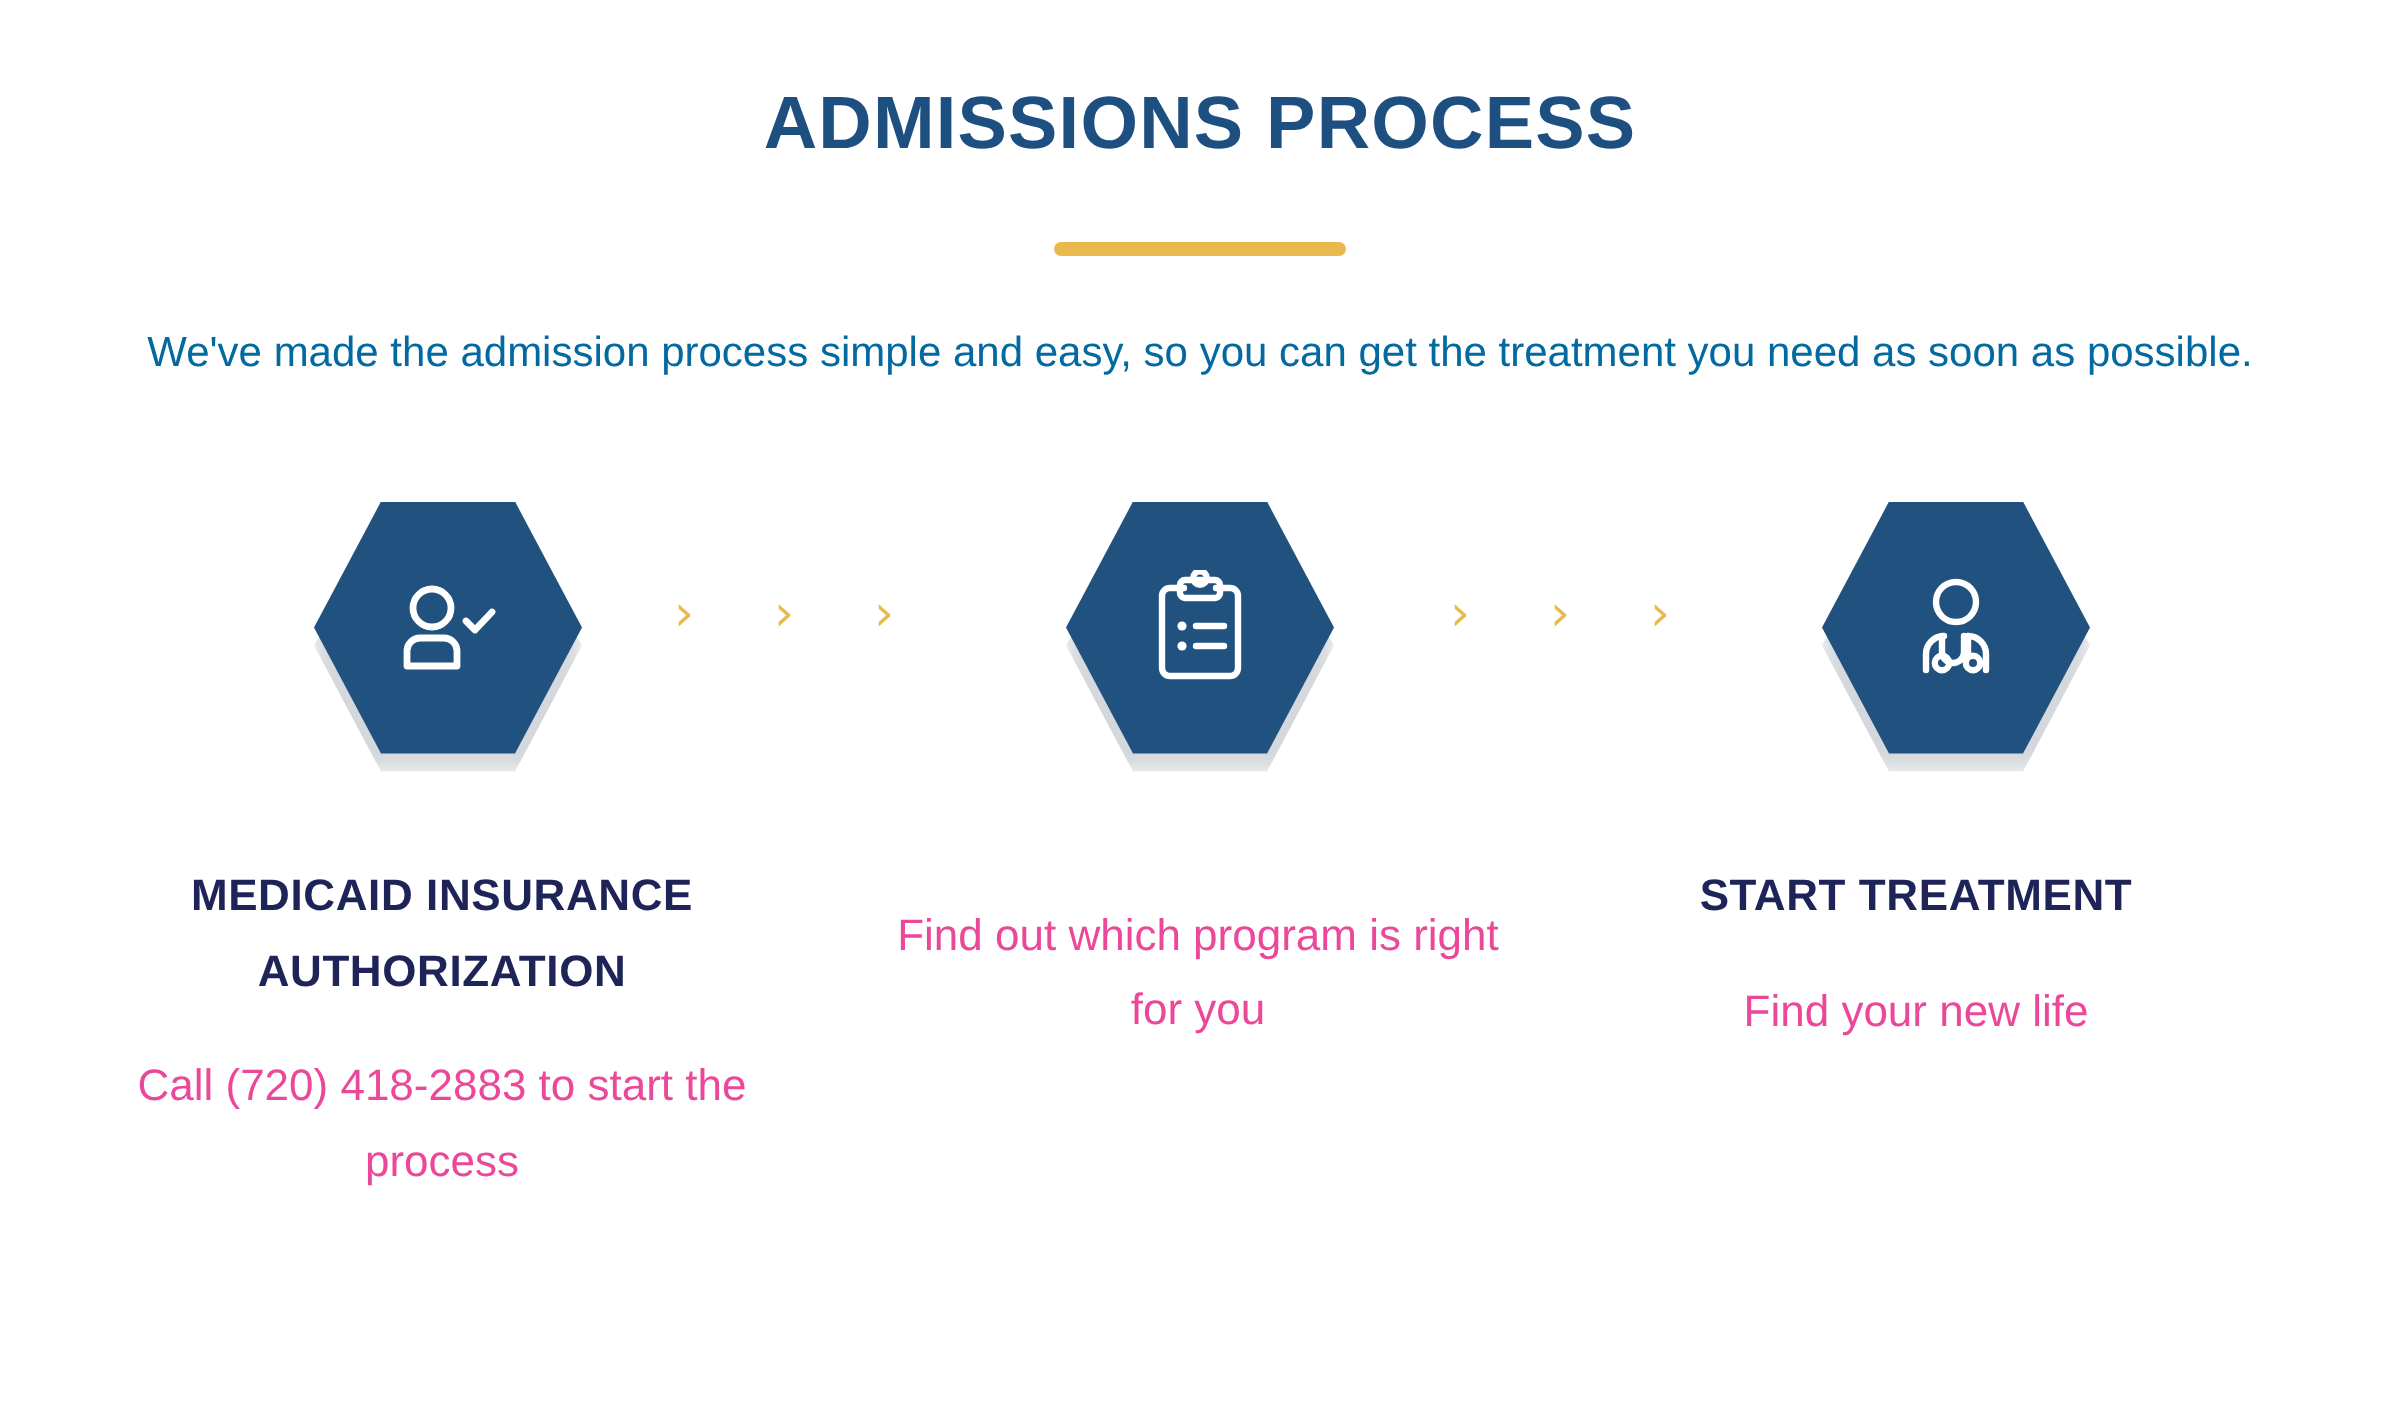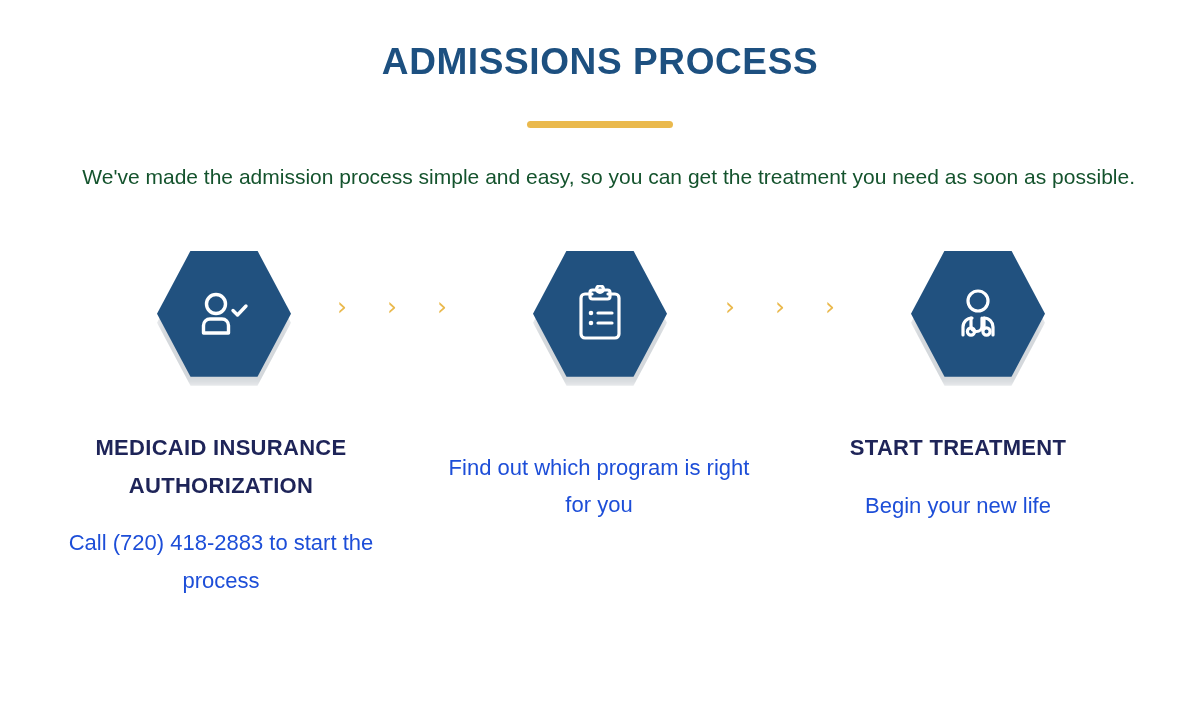--- a/index.html
+++ b/index.html
@@ -40,23 +40,23 @@
     border-radius: 4px;
     background: #eab94d;
     margin: 38px auto 0;
   }
 
   .subtitle {
     margin: 31px auto 0;
     width: 1070px;
     font-size: 21px;
     line-height: 1.72;
-    color: #14532d;
+    color: #0369a1;
     font-weight: 400;
-    text-align: right;
+    text-align: center;
   }
 
   
   .steps-row {
     position: relative;
     margin-top: 56px;
     height: 160px;
   }
 
   .hex-wrap {
@@ -136,21 +136,21 @@
     font-weight: 700;
     letter-spacing: 0.3px;
     line-height: 1.72;
     color: #1e2458;
   }
 
   .caption-desc {
     margin-top: 20px;
     font-size: 22px;
     line-height: 1.7;
-    color: #1d4ed8;
+    color: #ec4899;
     font-weight: 400;
   }
 </style>
 </head>
 <body>
 
 <div class="page">
 
   <div class="header">
     <h1 class="page-title">ADMISSIONS PROCESS</h1>
@@ -227,18 +227,18 @@
       <div class="caption-title">MEDICAID INSURANCE AUTHORIZATION</div>
       <div class="caption-desc">Call (720) 418-2883 to start the process</div>
     </div>
 
     <div class="caption c2">
       <div class="caption-desc">Find out which program is right for you</div>
     </div>
 
     <div class="caption c3">
       <div class="caption-title">START TREATMENT</div>
-      <div class="caption-desc">Begin your new life</div>
+      <div class="caption-desc">Find your new life</div>
     </div>
 
   </div>
 
 </div>
 
 </body></html>

